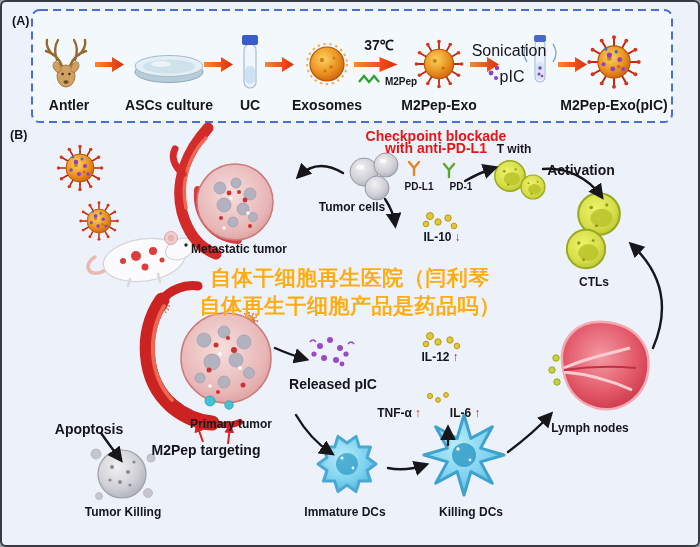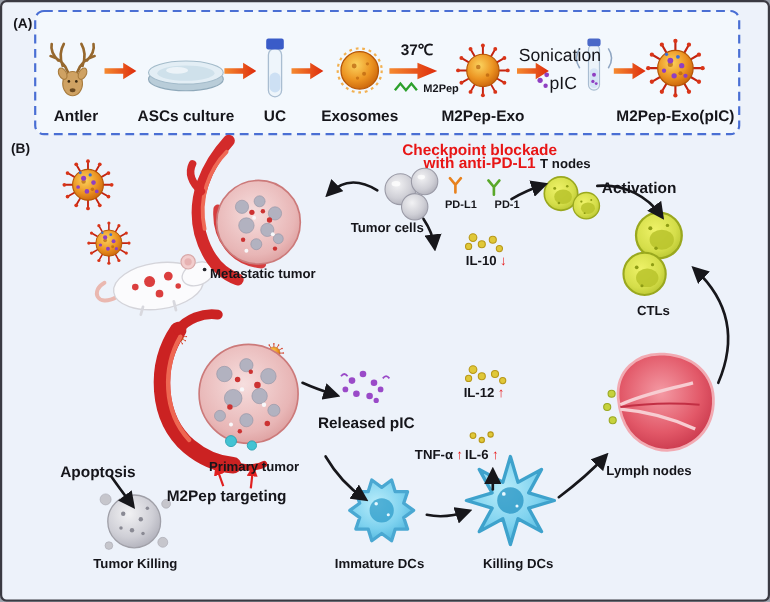--- a/index.html
+++ b/index.html
@@ -421,38 +421,42 @@
 <div class="lbl s10 w6" style="left:399px;top:74px">M2Pep</div>
 <div class="lbl s105" style="left:507px;top:40px">Sonication</div>
 <div class="lbl s105" style="left:510px;top:66px">pIC</div>
 
 <div class="lbl chk" style="left:434px;top:126px">Checkpoint blockade</div>
 <div class="lbl chk" style="left:434px;top:138px">with anti-PD-L1</div>
 
 <div class="lbl s10 w6" style="left:417px;top:179px">PD-L1</div>
 <div class="lbl s10 w6" style="left:459px;top:179px">PD-1</div>
 
-<div class="lbl b" style="left:512px;top:141px">T nodes</div>
+<div class="lbl b" style="left:512px;top:141px">T with</div>
 <div class="lbl s11 w5" style="left:579px;top:160px">Activation</div>
 <div class="lbl b" style="left:350px;top:199px">Tumor cells</div>
 <div class="lbl b" style="left:237px;top:241px">Metastatic tumor</div>
 
 <div class="lbl b" style="left:440px;top:229px"><span>IL-10</span><span class="rd">↓</span></div>
 
 <div class="lbl b" style="left:592px;top:274px">CTLs</div>
 
 <div class="lbl b" style="left:438px;top:349px"><span>IL-12</span><span class="rd">↑</span></div>
 
 <div class="lbl s11 w5" style="left:331px;top:374px">Released pIC</div>
 
 <div class="lbl b" style="left:397px;top:405px"><span>TNF-α</span><span class="rd">↑</span></div>
-<div class="lbl b" style="left:436px;top:405px"><span>IL-6</span><span class="rd">↑</span></div>
+<div class="lbl b" style="left:463px;top:405px"><span>IL-6</span><span class="rd">↑</span></div>
 
 <div class="lbl b" style="left:588px;top:420px">Lymph nodes</div>
 <div class="lbl s11 w6" style="left:87px;top:419px">Apoptosis</div>
 <div class="lbl b" style="left:229px;top:416px">Primary tumor</div>
 <div class="lbl s11 w5" style="left:204px;top:440px">M2Pep targeting</div>
 <div class="lbl b" style="left:121px;top:504px">Tumor Killing</div>
 <div class="lbl b" style="left:343px;top:504px">Immature DCs</div>
 <div class="lbl b" style="left:469px;top:504px">Killing DCs</div>
 
-
+<div id="wm">
+  <div>自体干细胞再生医院（闫利琴</div>
+  <div>自体再生干细胞产品是药品吗）</div>
 </div>
 
+</div>
+
 </body></html>

